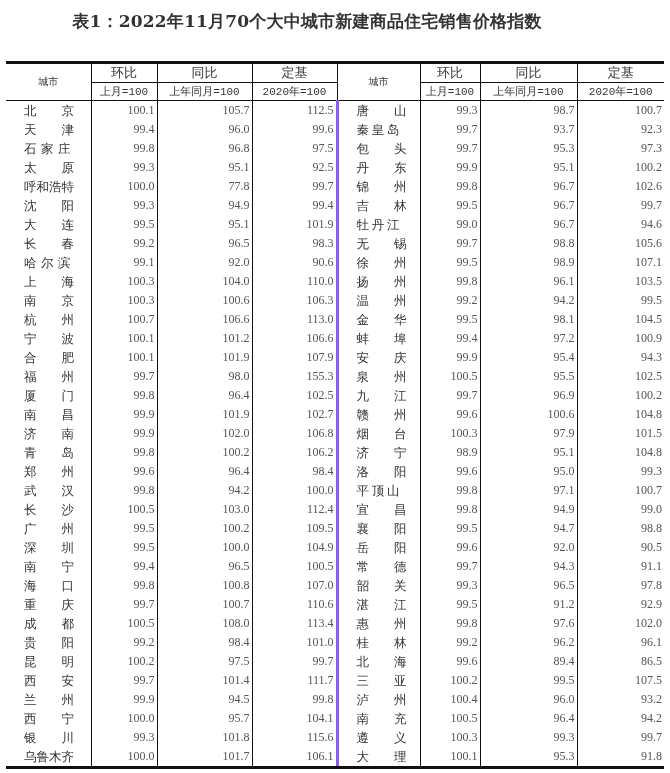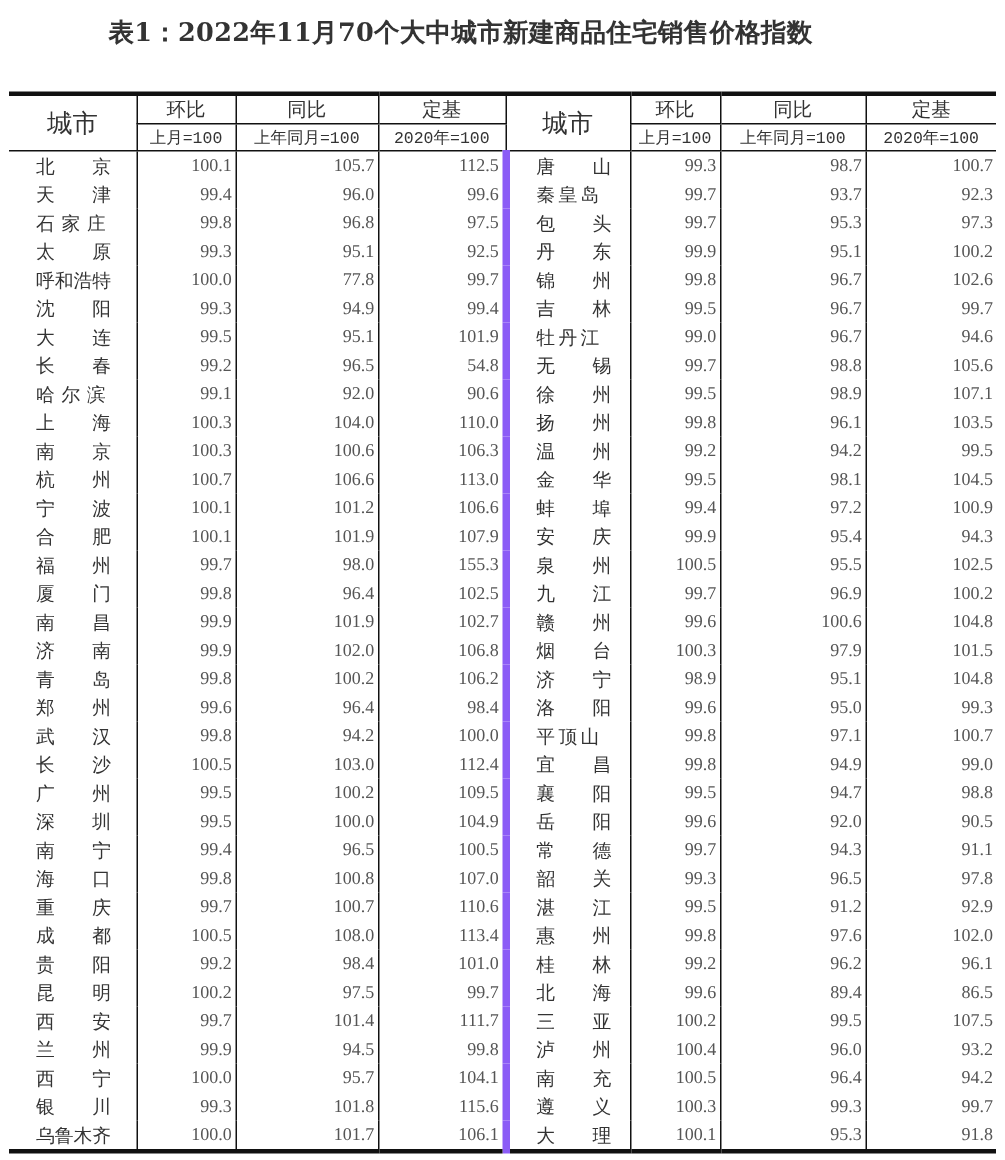--- a/index.html
+++ b/index.html
@@ -2,27 +2,27 @@
 <html><head>
 <meta charset="utf-8">
 <style>
   html, body { margin:0; padding:0; background:#ffffff; }
   body { width:670px; height:773px; position:relative; overflow:hidden; font-family:"DejaVu Serif","Liberation Serif",serif; color:#222; }
   .title { position:absolute; left:0; top:10px; width:614px; text-align:center; font-size:17px; font-weight:bold; color:#333; letter-spacing:0.2px; font-family:"DejaVu Serif","Liberation Serif",serif; }
   table.main { position:absolute; left:6px; top:61px; width:658px; border-collapse:collapse; table-layout:fixed; }
   table.main thead tr:first-child th { border-top:3px solid #111; }
   table.main tbody tr:last-child td { border-bottom:3px solid #111; }
   th { font-weight:normal; font-size:13px; color:#333; height:17px; padding:0; text-align:center; font-family:"DejaVu Sans","Liberation Sans",sans-serif; }
-  th.city { font-size:17px; border-bottom:1px solid #111;font-family:Liberation Serif, serif; }
+  th.city { font-size:10px; border-bottom:1px solid #111;font-family:Liberation Serif, serif; }
   th.grp { border-left:1px solid #111; border-bottom:1px solid #111; }
   th.sub { border-left:1px solid #111; border-bottom:1px solid #111; font-size:11px; font-family:Liberation Mono, monospace; }
   td { height:19px; padding:0; font-size:11.5px; line-height:19px; white-space:nowrap; overflow:hidden; }
   td.name { text-align:justify; text-align-last:justify; padding:0 20px 0 18px; font-family:"DejaVu Sans","Liberation Sans",sans-serif; font-size:12.5px; color:#333; }
   td.num { text-align:right; padding-right:2px; border-left:1px solid #111; font-family:"Liberation Serif","DejaVu Serif",serif; color:#555; font-size:12px; }
-  td.name2 { border-left:5px solid #8b5cf6; }
+  td.name2 { border-left:3px solid #8b5cf6; }
 </style>
 </head>
 <body>
 
 <div class="title">表1：2022年11月70个大中城市新建商品住宅销售价格指数</div>
 
 <table class="main">
   <colgroup>
     <col style="width:85px">
       <col style="width:66px">
@@ -121,21 +121,21 @@
         <td class="num">101.9</td>
         <td class="name name2">牡丹江</td>
         <td class="num">99.0</td>
         <td class="num">96.7</td>
         <td class="num">94.6</td>
       </tr>
       <tr>
         <td class="name">长　　春</td>
         <td class="num">99.2</td>
         <td class="num">96.5</td>
-        <td class="num">54.8</td>
+        <td class="num">98.3</td>
         <td class="name name2">无　　锡</td>
         <td class="num">99.7</td>
         <td class="num">98.8</td>
         <td class="num">105.6</td>
       </tr>
       <tr>
         <td class="name">哈尔滨</td>
         <td class="num">99.1</td>
         <td class="num">92.0</td>
         <td class="num">90.6</td>

